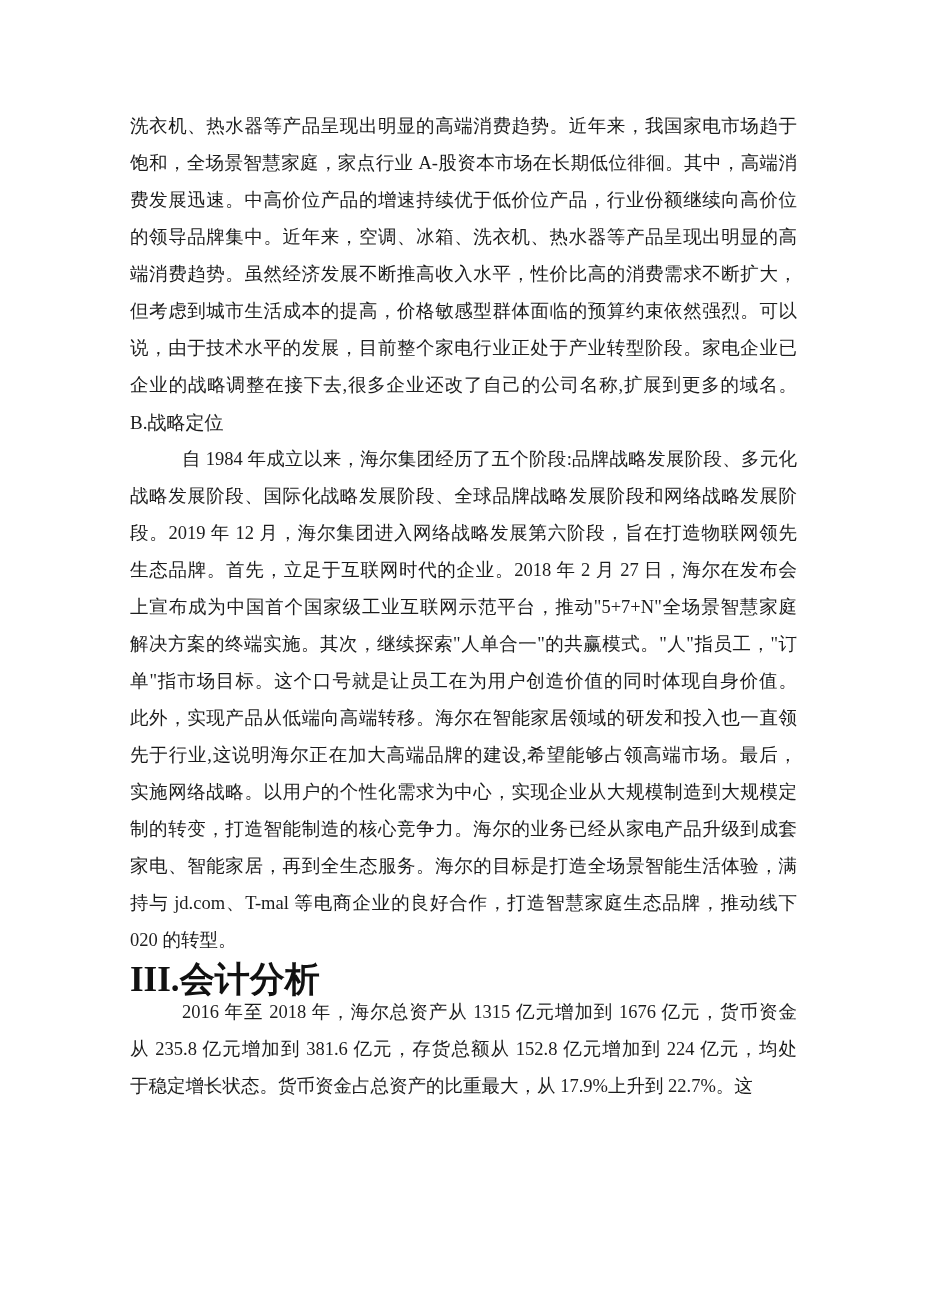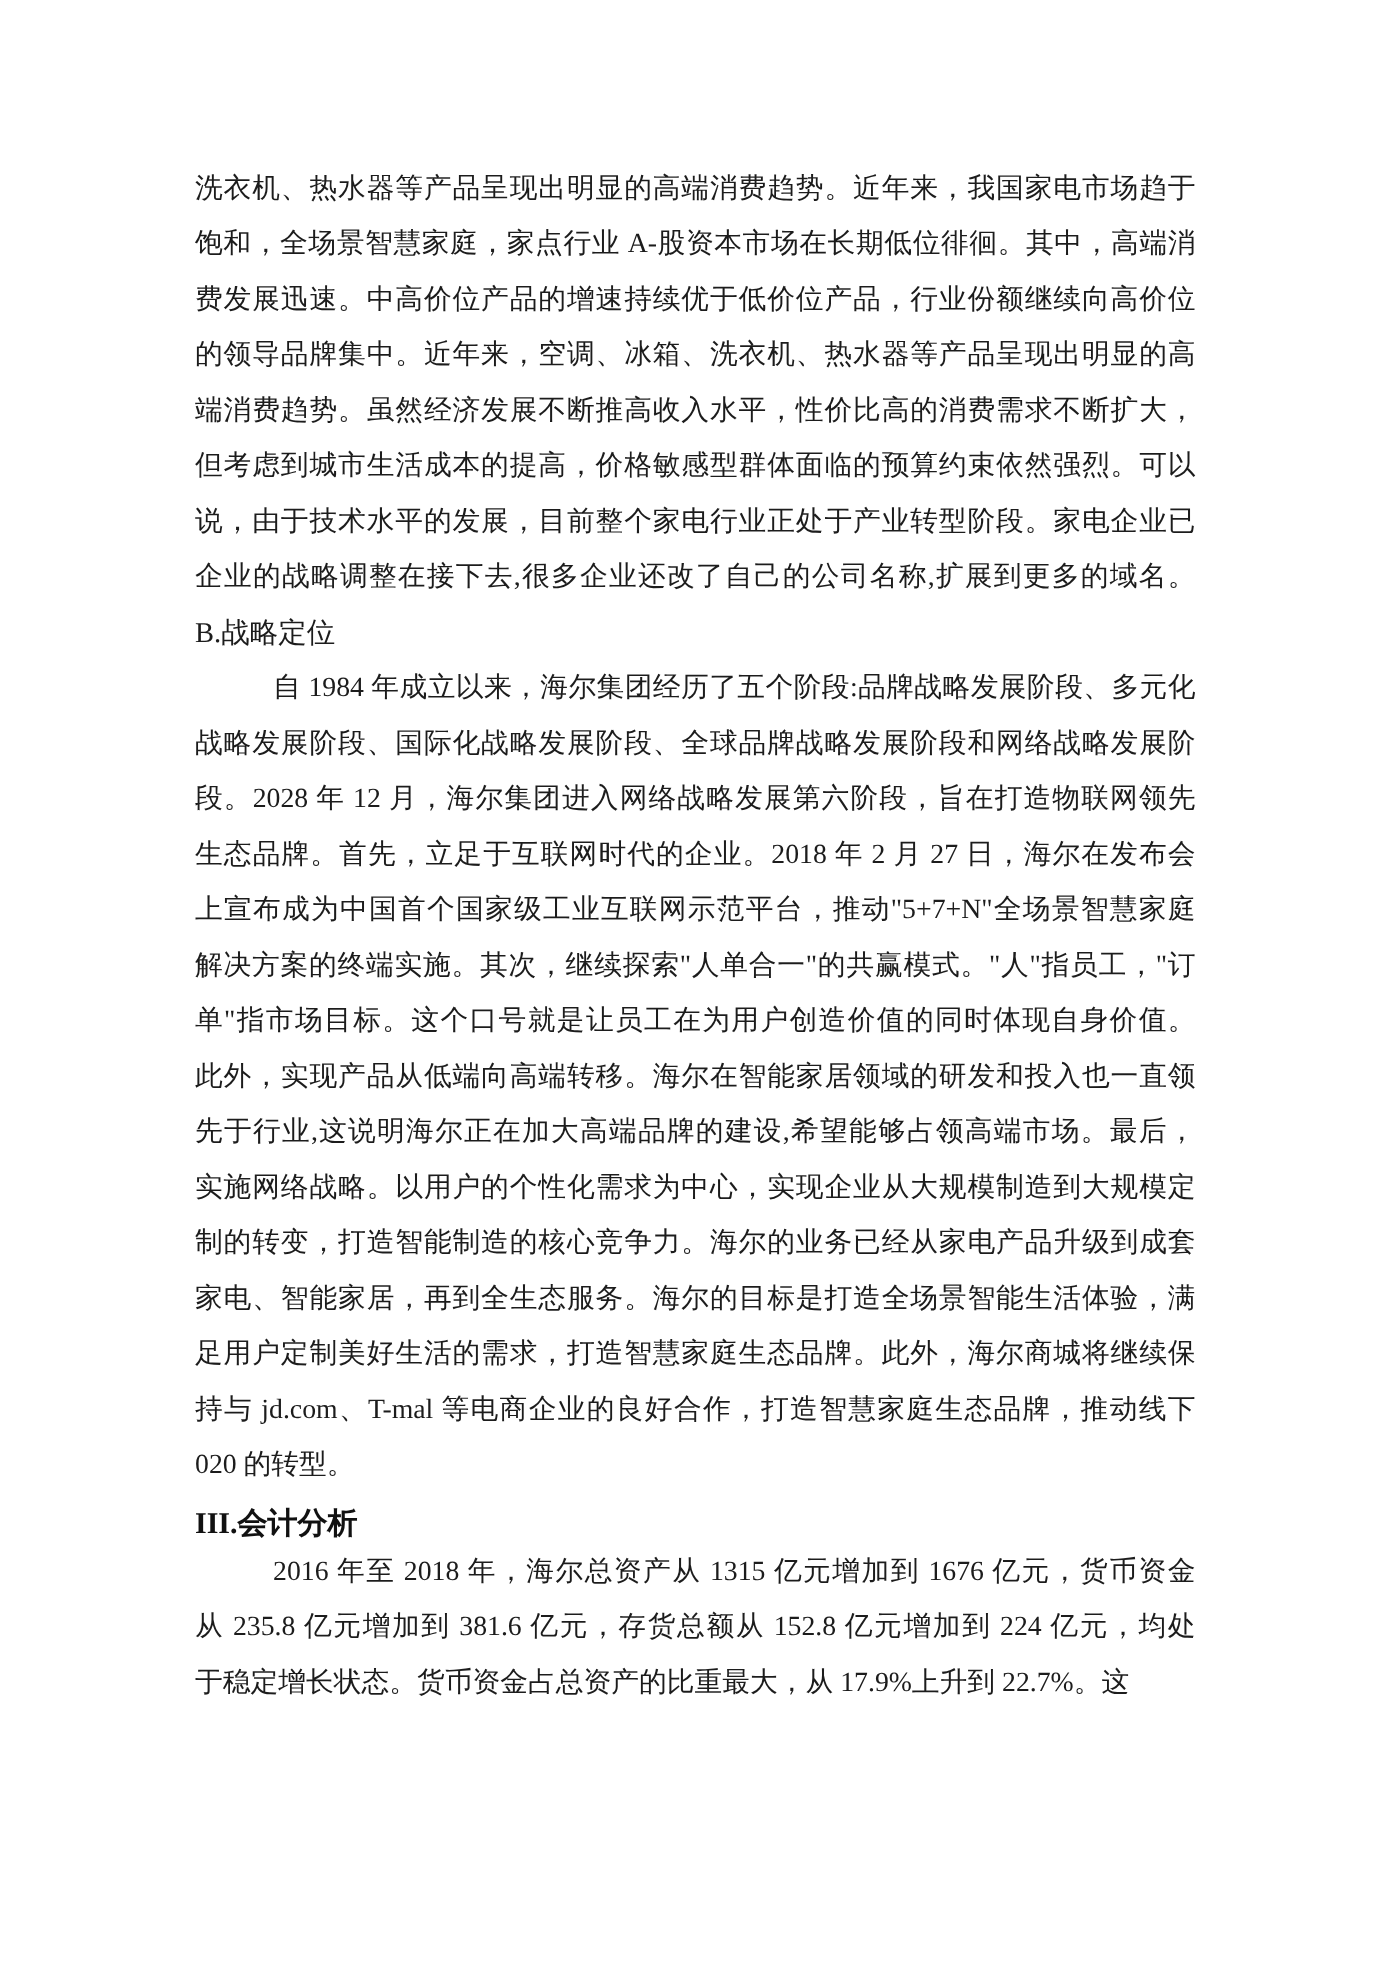--- a/index.html
+++ b/index.html
@@ -38,21 +38,21 @@
   .subheading {
     font-family: "Liberation Serif", "DejaVu Serif", serif;
     font-size: 19px;
     line-height: 37px;
     color: #1c1c1c;
     text-align: left;
     text-align-last: left;
   }
   .heading {
     font-weight: bold;
-    font-size: 20px;
+    font-size: 35px;
     line-height: 40px;
     color: #111111;
     margin: 0 0 -6px 0;
     text-align: left;
   }
   .heading-num {
     font-family: "Liberation Serif", "DejaVu Serif", serif;
   }
   .heading-text {
     font-family: "Liberation Sans", "DejaVu Sans", sans-serif;
@@ -67,31 +67,30 @@
       <div class="line">饱和，全场景智慧家庭，家点行业 A-股资本市场在长期低位徘徊。其中，高端消</div>
       <div class="line">费发展迅速。中高价位产品的增速持续优于低价位产品，行业份额继续向高价位</div>
       <div class="line">的领导品牌集中。近年来，空调、冰箱、洗衣机、热水器等产品呈现出明显的高</div>
       <div class="line">端消费趋势。虽然经济发展不断推高收入水平，性价比高的消费需求不断扩大，</div>
       <div class="line">但考虑到城市生活成本的提高，价格敏感型群体面临的预算约束依然强烈。可以</div>
       <div class="line">说，由于技术水平的发展，目前整个家电行业正处于产业转型阶段。家电企业已</div>
       <div class="line">企业的战略调整在接下去,很多企业还改了自己的公司名称,扩展到更多的域名。</div>
       <div class="subheading">B.战略定位</div>
       <div class="line indent">自 1984 年成立以来，海尔集团经历了五个阶段:品牌战略发展阶段、多元化</div>
       <div class="line">战略发展阶段、国际化战略发展阶段、全球品牌战略发展阶段和网络战略发展阶</div>
-      <div class="line">段。2028 年 12 月，海尔集团进入网络战略发展第六阶段，旨在打造物联网领先</div>
+      <div class="line">段。2019 年 12 月，海尔集团进入网络战略发展第六阶段，旨在打造物联网领先</div>
       <div class="line">生态品牌。首先，立足于互联网时代的企业。2018 年 2 月 27 日，海尔在发布会</div>
       <div class="line">上宣布成为中国首个国家级工业互联网示范平台，推动"5+7+N"全场景智慧家庭</div>
       <div class="line">解决方案的终端实施。其次，继续探索"人单合一"的共赢模式。"人"指员工，"订</div>
       <div class="line">单"指市场目标。这个口号就是让员工在为用户创造价值的同时体现自身价值。</div>
       <div class="line">此外，实现产品从低端向高端转移。海尔在智能家居领域的研发和投入也一直领</div>
       <div class="line">先于行业,这说明海尔正在加大高端品牌的建设,希望能够占领高端市场。最后，</div>
       <div class="line">实施网络战略。以用户的个性化需求为中心，实现企业从大规模制造到大规模定</div>
       <div class="line">制的转变，打造智能制造的核心竞争力。海尔的业务已经从家电产品升级到成套</div>
       <div class="line">家电、智能家居，再到全生态服务。海尔的目标是打造全场景智能生活体验，满</div>
-      <div class="line">足用户定制美好生活的需求，打造智慧家庭生态品牌。此外，海尔商城将继续保</div>
       <div class="line">持与 jd.com、T-mal 等电商企业的良好合作，打造智慧家庭生态品牌，推动线下</div>
       <div class="line no-stretch">020 的转型。</div>
       <div class="heading"><span class="heading-num">III.</span><span class="heading-text">会计分析</span></div>
       <div class="line indent">2016 年至 2018 年，海尔总资产从 1315 亿元增加到 1676 亿元，货币资金</div>
       <div class="line">从 235.8 亿元增加到 381.6 亿元，存货总额从 152.8 亿元增加到 224 亿元，均处</div>
       <div class="line no-stretch">于稳定增长状态。货币资金占总资产的比重最大，从 17.9%上升到 22.7%。这</div>
     </main>
 </div>
 
 </body></html>

